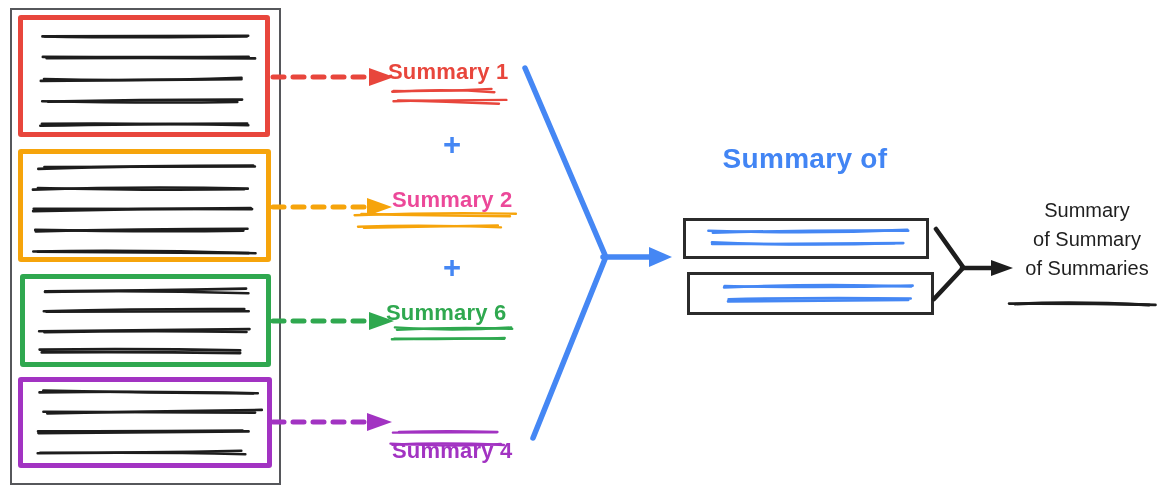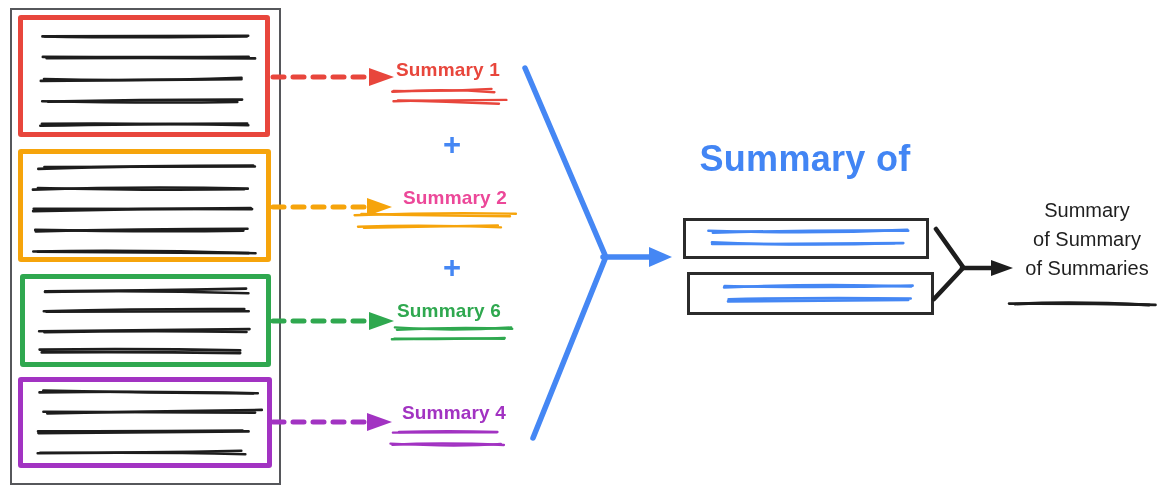--- a/index.html
+++ b/index.html
@@ -16,35 +16,35 @@
     border:2px solid #56575b;background:#ffffff;
   }
   .doc-box{position:absolute;background:#ffffff;border-radius:3px;box-sizing:border-box;}
   .doc-box.red{border:5px solid #e8463c;}
   .doc-box.yellow{border:5px solid #f6a40b;}
   .doc-box.green{border:5px solid #2fa84f;}
   .doc-box.purple{border:5px solid #a233c2;}
 
   
   .sum-label{
-    position:absolute;text-align:center;font-size:19px;font-weight:600;
+    position:absolute;font-size:22px;font-weight:600;
     letter-spacing:.2px;white-space:nowrap;
   }
   .c-red{color:#e8463c;} .c-yellow{color:#ec4899;}
-  .c-green{color:#2fa84f;} .c-purple{color:#a233c2;}
+  .c-green{color:#2fa84f;} .c-purple{color:#a233c2;margin-top:36px;}
 
   .plus{
     position:absolute;color:#4587f4;font-size:31px;font-weight:700;
     width:30px;text-align:center;line-height:30px;
   }
 
   
   .merge-title{
     position:absolute;left:695px;top:138px;width:220px;text-align:center;
-    color:#4285f4;font-size:36px;font-weight:700;line-height:41px;letter-spacing:.3px;
+    color:#4285f4;font-size:28px;font-weight:700;line-height:41px;letter-spacing:.3px;
   }
   .blue-box{
     position:absolute;border:3px solid #2b2b2b;background:#ffffff;box-sizing:border-box;
   }
 
   .final-label{
     position:absolute;left:1000px;top:196px;width:174px;text-align:center;
     color:#1f1f1f;font-size:20px;font-weight:400;line-height:29px;white-space:nowrap;
   }
 </style>

